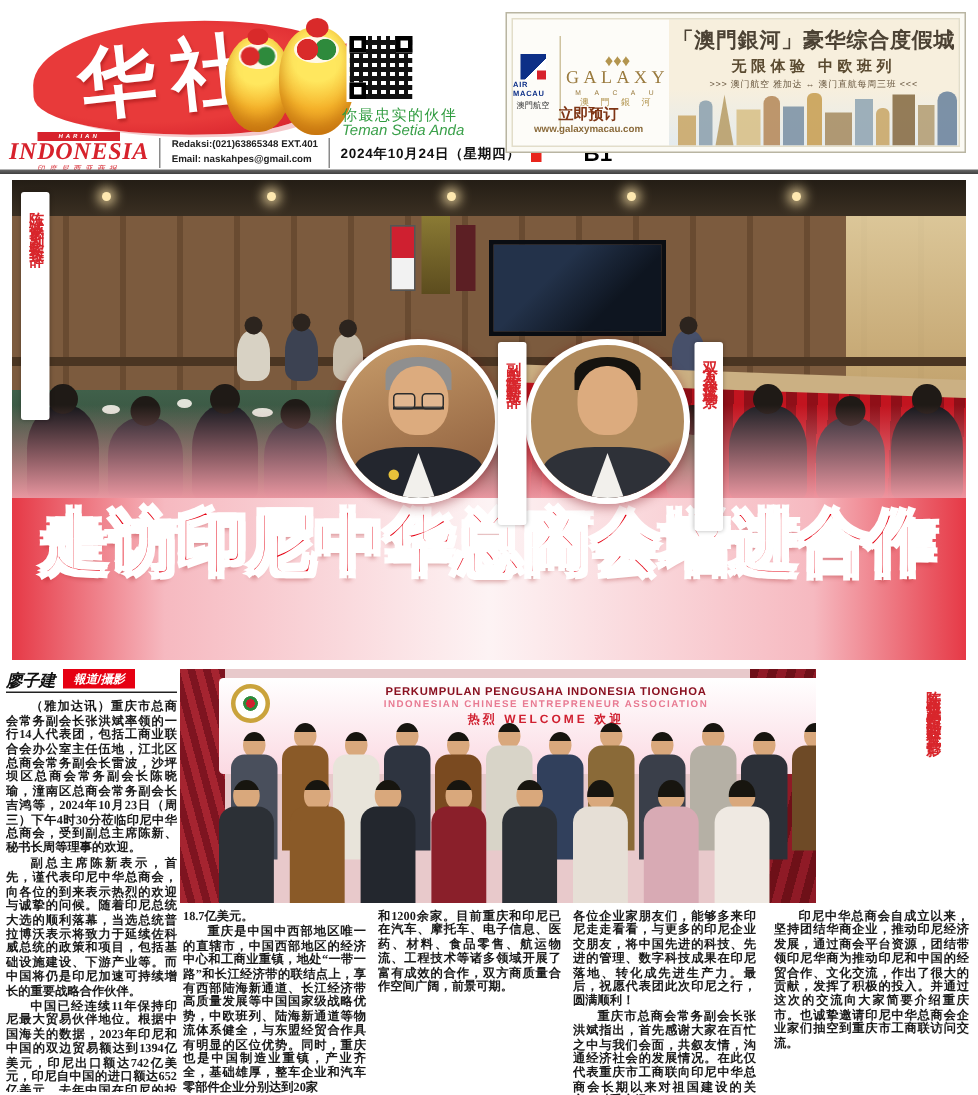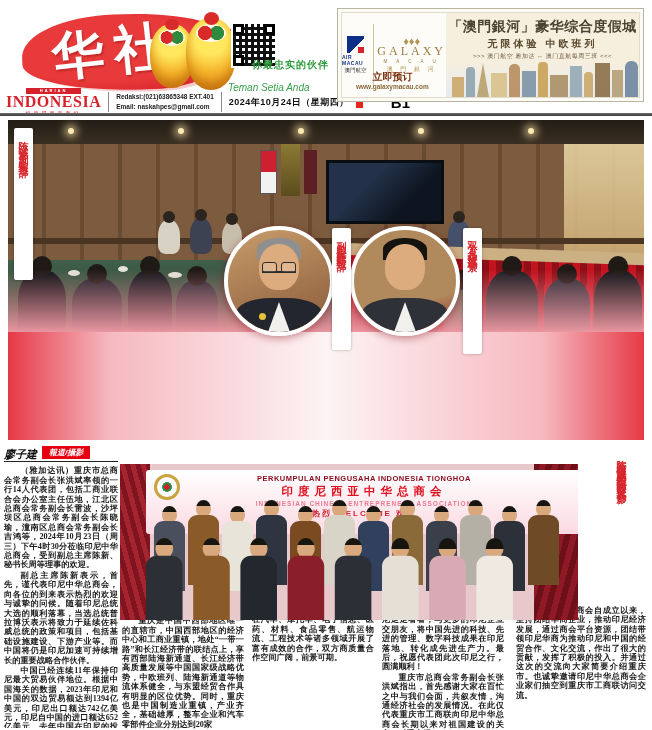--- a/index.html
+++ b/index.html
@@ -23,24 +23,24 @@
     background:radial-gradient(circle at 30% 50%, #d92a2a 0 30%, transparent 32%),
                radial-gradient(circle at 70% 50%, #2e8a3c 0 30%, transparent 32%),
                #fff8e8;border-radius:50%;}
   .lion:after{content:"";position:absolute;left:35%;top:-8%;width:30%;height:18%;
     background:#d92a2a;border-radius:50%;}
   .qr{position:absolute;left:233px;top:24px;width:42px;height:42px;background:
     repeating-linear-gradient(0deg,#111 0 3px,transparent 3px 6px),
     repeating-linear-gradient(90deg,#111 0 3px,#fff 3px 6px);outline:2px solid #fff;}
   .qr i{position:absolute;width:11px;height:11px;border:3px solid #000;background:#fff;box-sizing:border-box;}
   .qr i:nth-child(1){left:0;top:0;} .qr i:nth-child(2){right:0;top:0;} .qr i:nth-child(3){left:0;bottom:0;}
-  .slogan-cn{position:absolute;left:228px;top:58px;font-size:10px;font-weight:700;color:#2e9b3e;letter-spacing:1px;margin-left:24px;}
+  .slogan-cn{position:absolute;left:228px;top:70px;font-size:10px;font-weight:400;color:#2e9b3e;letter-spacing:1px;}
   .slogan-id{position:absolute;left:228px;top:82px;font-size:10px;font-style:italic;color:#3aa04a;}
   .infobar{position:absolute;left:6px;top:90px;height:24px;display:flex;align-items:center;gap:7px;}
-  .paper-logo{display:flex;flex-direction:column;align-items:center;line-height:1;}
+  .paper-logo{display:flex;flex-direction:column;align-items:center;line-height:1;font-style:italic;}
   .paper-logo .tp{background:#d7222c;color:#fff;font-size:4px;font-weight:700;padding:1px 14px;letter-spacing:2px;}
   .paper-logo .nm{color:#d7222c;font-weight:900;font-size:16px;font-family:"Liberation Serif",serif;letter-spacing:.5px;}
   .paper-logo .cn{color:#d7222c;font-size:5px;letter-spacing:3px;margin-top:1px;}
   .vdiv{width:1px;height:20px;background:#8a8a8a;}
   .contact{display:flex;flex-direction:column;gap:1px;font-size:6.5px;font-weight:700;color:#222;line-height:1.3;}
   .datebar{font-size:9px;font-weight:800;color:#111;letter-spacing:.5px;}
   .pageicon{position:relative;width:12px;height:12px;}
   .pageicon i{position:absolute;background:#e8251c;}
   .pageicon i:nth-child(1){left:0;top:5px;width:7px;height:7px;}
   .pageicon i:nth-child(2){left:6px;top:0;width:6px;height:6px;}
@@ -142,21 +142,21 @@
   .col{position:absolute;overflow:hidden;font-family:"Liberation Serif",serif;font-weight:700;
     font-size:8.2px;line-height:9.4px;text-align:justify;color:#1a1a1a;}
   .col p{margin:0 0 1px 0;text-indent:2em;}
   .col p.cont{text-indent:0;}
   .byline{display:flex;align-items:flex-end;gap:5px;margin-bottom:4px;border-bottom:1px solid #222;
     padding-bottom:2px;font-family:"Liberation Sans",sans-serif;}
   .byline .au{font-size:11px;font-weight:800;font-style:italic;color:#111;}
   .byline .ro{background:#e60012;color:#fff;font-size:8px;font-weight:800;padding:2px 7px;font-style:italic;}
 
   
-  .photo2{position:absolute;left:120px;top:464px;width:458px;height:156px;overflow:hidden;
+  .photo2{position:absolute;left:120px;top:446px;width:424px;height:156px;overflow:hidden;
     background:linear-gradient(90deg,#b8434e 0 6%,#e8c9cb 6% 92%,#7e1420 92%);}
   .curtainL{position:absolute;left:0;top:0;width:30px;height:100%;
     background:repeating-linear-gradient(75deg,#a52430 0 5px,#7e1420 5px 10px);}
   .curtainR{position:absolute;right:0;top:0;width:44px;height:100%;
     background:repeating-linear-gradient(105deg,#6e1018 0 6px,#8f1a26 6px 12px);}
   .banner{position:absolute;left:26px;top:6px;width:436px;height:64px;
     background:linear-gradient(#ffffff,#fbd9e2);border-radius:3px;text-align:center;overflow:hidden;}
   .bn1{margin-top:4px;font-size:7.5px;font-weight:900;color:#8a1020;letter-spacing:.5px;}
   .bn2{font-size:11.5px;font-weight:900;color:#e01020;letter-spacing:5px;margin-top:1px;}
   .bn3{font-size:6.5px;font-weight:800;color:#e87a92;letter-spacing:1px;margin-top:1px;}
@@ -331,20 +331,21 @@
     <div class="mp" style="left:536px;top:158px;width:46px;height:56px;background:#2b2f38;">
         <i class="mph"></i>
       </div>
     <div class="mp" style="left:586px;top:150px;width:48px;height:64px;background:#15181d;">
         <i class="mph"></i>
       </div>
     <div class="fade1"></div>
   </div>
 
   <div class="band">
+    <h1 class="mainline">走访印尼中华总商会增进合作</h1>
   </div>
 
   <div class="port p1">
     <div class="hair"></div>
       <div class="face"></div>
     <div class="glasses">
         <i></i>
         <i></i>
       </div>
     <div class="suit"></div>
@@ -388,21 +389,20 @@
   <div class="col" style="left:516px;top:606px;width:130px;height:124px;">
     <p>印尼中华总商会自成立以来，坚持团结华商企业，推动印尼经济发展，通过商会平台资源，团结带领印尼华商为推动印尼和中国的经贸合作、文化交流，作出了很大的贡献，发挥了积极的投入。并通过这次的交流向大家简要介绍重庆市。也诚挚邀请印尼中华总商会企业家们抽空到重庆市工商联访问交流。</p>
   </div>
 </section>
 
 <figure class="photo2" style="margin:0;">
   <div class="curtainL"></div>
   <div class="curtainR"></div>
   <div class="banner">
     <div class="bn1">PERKUMPULAN PENGUSAHA INDONESIA TIONGHOA</div>
-    <div class="bn2">印度尼西亚中华总商会</div>
     <div class="bn3">INDONESIAN CHINESE ENTREPRENEUR ASSOCIATION</div>
     <div class="bn4">热烈 WELCOME 欢迎</div>
   </div>
   <div class="bnlogo"></div>
   <div class="row-back">
     <div class="gp">
         <i class="h"></i>
         <i class="b"></i>
       </div>
       <div class="gp">

